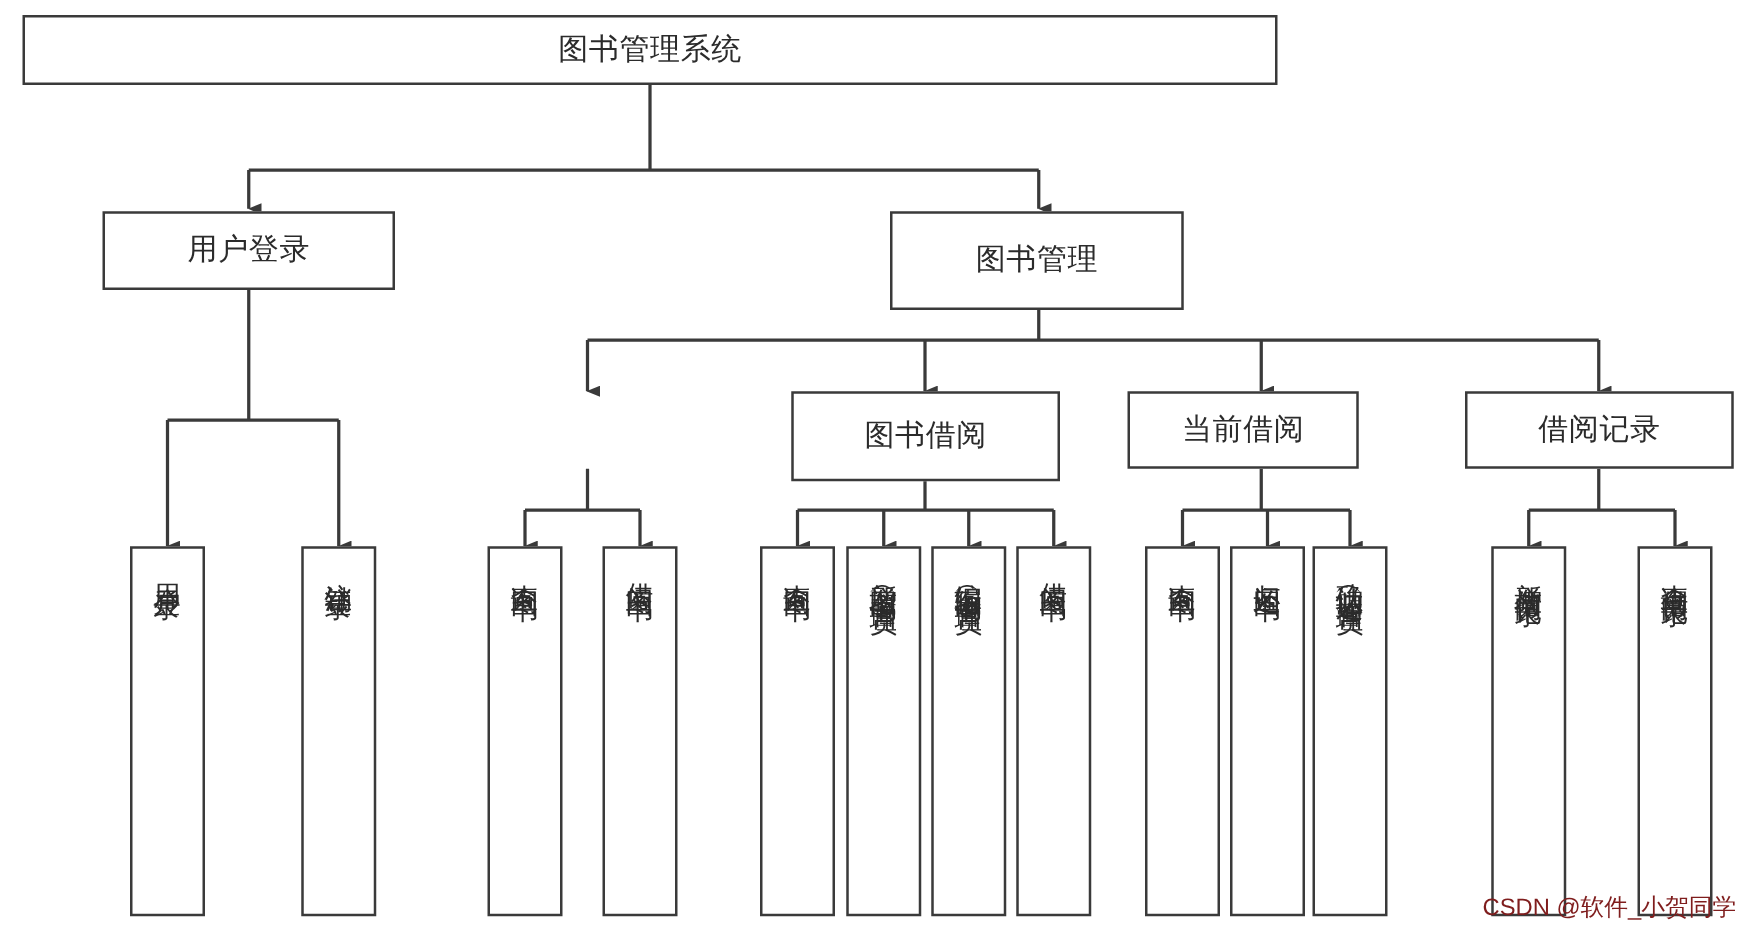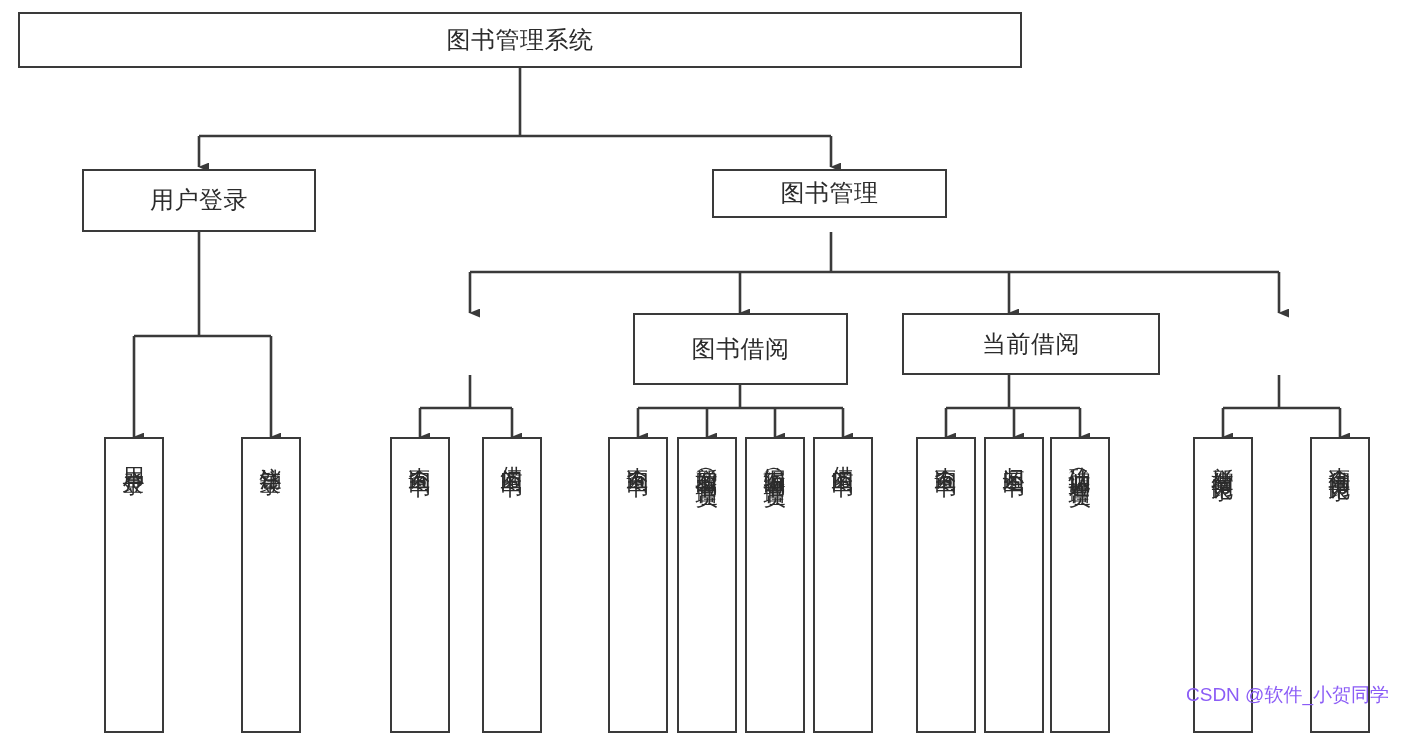--- a/index.html
+++ b/index.html
@@ -57,23 +57,23 @@
     text-align: center;
   }
   .node-box.root .node-label,
   .node-box.level2 .node-label,
   .node-box.level3 .node-label {
     font-size: 24px;
   }
   .watermark {
     position: absolute;
     left: 1186px;
-    top: 682px;
+    top: 713px;
     font-size: 19px;
-    color: #8b5cf6;
+    color: #7f1d1d;
     white-space: nowrap;
     pointer-events: none;
     user-select: none;
   }
 </style>
 </head>
 <body>
 
 <div id="diagram-root">
 
@@ -127,29 +127,32 @@
     </g>
   </svg>
 
   <div class="node-box root" style="left:18px; top:12px; width:1004px; height:56px;">
     <span class="node-label">图书管理系统</span>
   </div>
 
   <div class="node-box level2" style="left:82px; top:169px; width:234px; height:63px;">
     <span class="node-label">用户登录</span>
   </div>
-  <div class="node-box level2" style="left:712px; top:169px; width:235px; height:49px;">
+  <div class="node-box level2" style="left:712px; top:169px; width:235px; height:79px;">
     <span class="node-label">图书管理</span>
   </div>
 
   <div class="node-box level3" style="left:633px; top:313px; width:215px; height:72px;">
     <span class="node-label">图书借阅</span>
   </div>
-  <div class="node-box level3" style="left:902px; top:313px; width:258px; height:62px;">
+  <div class="node-box level3" style="left:902px; top:313px; width:185px; height:62px;">
     <span class="node-label">当前借阅</span>
+  </div>
+  <div class="node-box level3" style="left:1172px; top:313px; width:215px; height:62px;">
+    <span class="node-label">借阅记录</span>
   </div>
 
   <div class="node-box leaf" style="left:104px; top:437px; width:60px; height:296px;">
     <span class="node-label">用户登录</span>
   </div>
   <div class="node-box leaf" style="left:241px; top:437px; width:60px; height:296px;">
     <span class="node-label">注销登录</span>
   </div>
 
   <div class="node-box leaf" style="left:390px; top:437px; width:60px; height:296px;">

